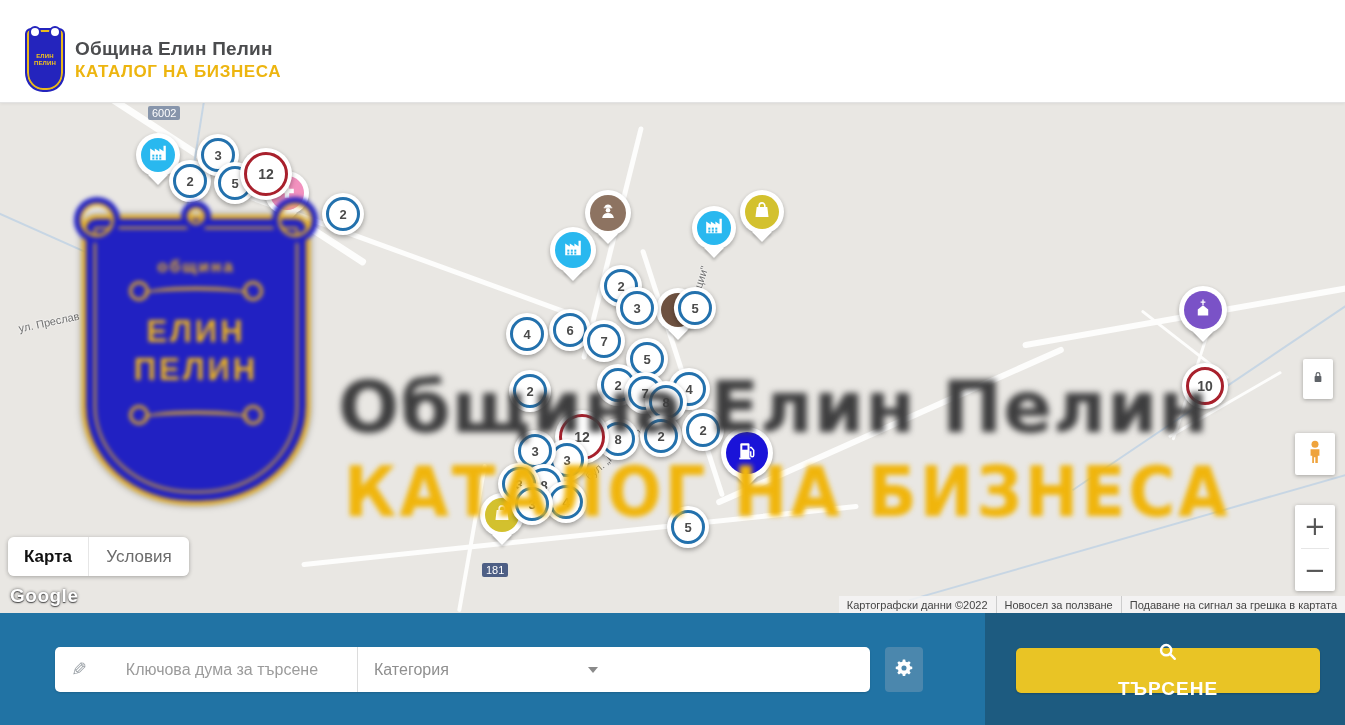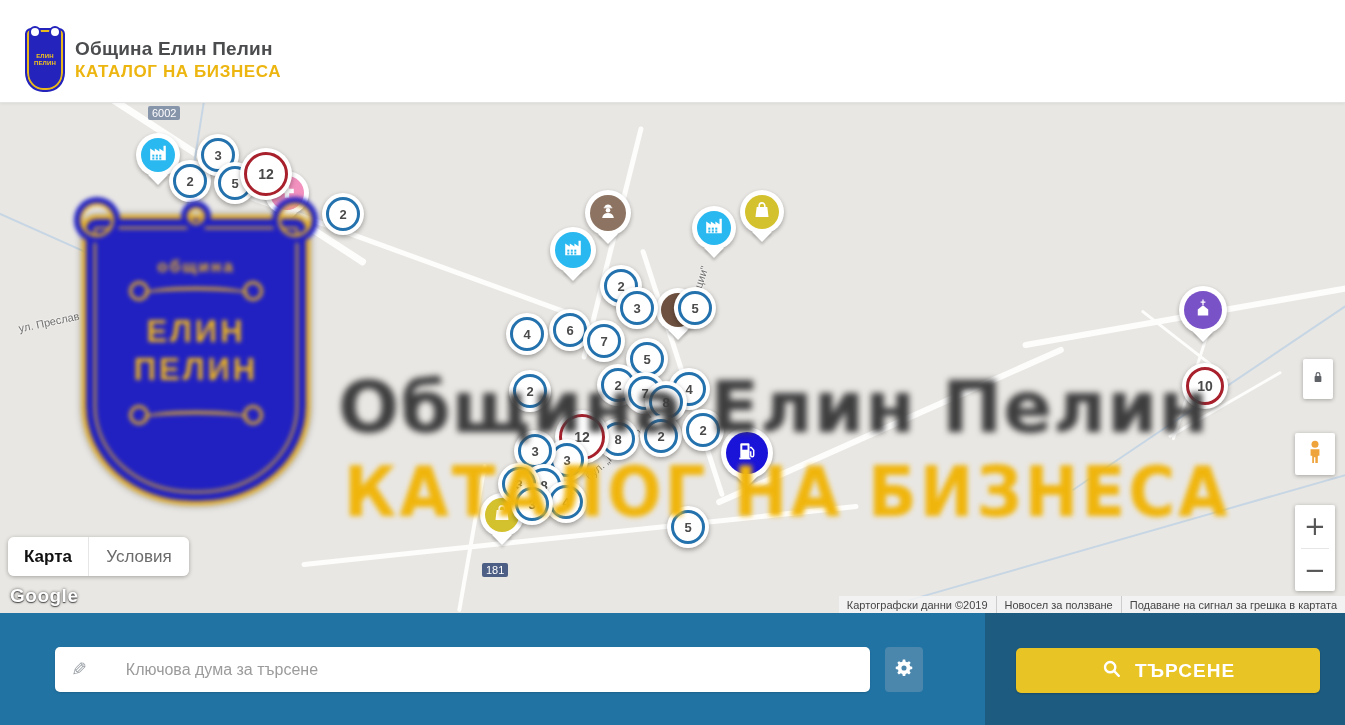--- a/index.html
+++ b/index.html
@@ -77,21 +77,21 @@
   .f-keyword { width:302px; padding:0 12px 0 16px; gap:12px; }
   .f-keyword input { border:none; outline:none; width:100%; font-size:16px; color:#555; font-family:"Liberation Sans", sans-serif;text-align:center; }
   .f-keyword input::placeholder { color:#9b9b9b; }
   .pencil { font-size:19px; color:#9aa0a6; transform:scaleX(-1) rotate(0deg); display:inline-block; }
   .f-select { cursor:pointer; padding:0 14px 0 16px; justify-content:space-between; }
   .f-category { width:255px; }
   .f-location { width:258px; }
   .f-select .sel-label { font-size:16px; color:#8f8f8f; }
   .arrow-down { width:0; height:0; border-left:5px solid transparent; border-right:5px solid transparent; border-top:6px solid #8a8a8a; }
   .gear-btn { position:absolute; left:885px; top:34px; width:38px; height:45px; background:#4b87ad; border-radius:4px; display:flex; align-items:center; justify-content:center; cursor:pointer; }
-  .search-btn { position:absolute; left:1016px; top:35px; width:304px; height:45px; background:#e9c425; border:none; border-radius:5px; display:flex; align-items:center; justify-content:center; gap:12px; cursor:pointer; box-shadow:0 1px 2px rgba(0,0,0,.2); }
+  .search-btn { position:absolute; left:1016px; top:35px; width:304px; height:45px; background:#e9c425; border:none; border-radius:5px; display:flex; align-items:center; justify-content:center; gap:12px; cursor:pointer; box-shadow:0 1px 2px rgba(0,0,0,.2);flex-direction:column; }
   .search-btn .lbl { color:#fff; font-size:19px; font-weight:bold; letter-spacing:1px; font-family:"Liberation Sans", sans-serif; }
 </style>
 </head>
 <body>
 
 <div class="header">
   <div class="brand">
     <div class="mini-emblem">
       <span>ЕЛИН</span>
       <span>ПЕЛИН</span>
@@ -393,21 +393,21 @@
   </div>
   <div class="wm wm-title">Община Елин Пелин</div>
   <div class="wm wm-subtitle">КАТАЛОГ НА БИЗНЕСА</div>
 
   <div class="maptype">
     <div class="maptype-btn active">Карта</div>
     <div class="maptype-btn inactive">Условия</div>
   </div>
   <div class="google-logo">Google</div>
   <div class="attribution" id="attribution">
-      <span>Картографски данни ©2019</span>
+      <span>Картографски данни ©2022</span>
       <span class="sep"></span>
       <span style="cursor: pointer;">Новосел за ползване</span>
       <span class="sep"></span>
       <span style="cursor: pointer;">Подаване на сигнал за грешка в картата</span>
     </div>
 
   <div class="ctrl ctrl-lock">
     <span>
       <svg viewBox="0 0 24 24" width="18" height="18">
           <rect x="7.5" y="10.5" width="9" height="8" rx="1" fill="#5f6368"></rect>
@@ -429,20 +429,24 @@
     <div class="zoom-btn">−</div>
   </div>
 </div>
 
 <div class="searchbar">
   <div class="dark-panel"></div>
   <div class="fields">
     <div class="field f-keyword">
       <span class="pencil">✎</span>
       <input type="text" placeholder="Ключова дума за търсене" style="">
+    </div>
+    <div class="field f-select f-category">
+      <span class="sel-label">Категория</span>
+      <span class="arrow-down"></span>
     </div>
   </div>
   <div class="gear-btn">
     <span>
       <svg viewBox="0 0 24 24" width="22" height="22">
           <path fill="#fff" fill-rule="evenodd" d="M10.7 2.8h2.6l.5 2.3 1.7.7 2-1.3 1.8 1.8-1.3 2 .7 1.7 2.3.5v2.6l-2.3.5-.7 1.7 1.3 2-1.8 1.8-2-1.3-1.7.7-.5 2.3h-2.6l-.5-2.3-1.7-.7-2 1.3-1.8-1.8 1.3-2-.7-1.7-2.3-.5v-2.6l2.3-.5.7-1.7-1.3-2 1.8-1.8 2 1.3 1.7-.7zM12 9.2a2.8 2.8 0 100 5.6 2.8 2.8 0 000-5.6z"></path>
         </svg>
     </span>
   </div>
   <button class="search-btn">

